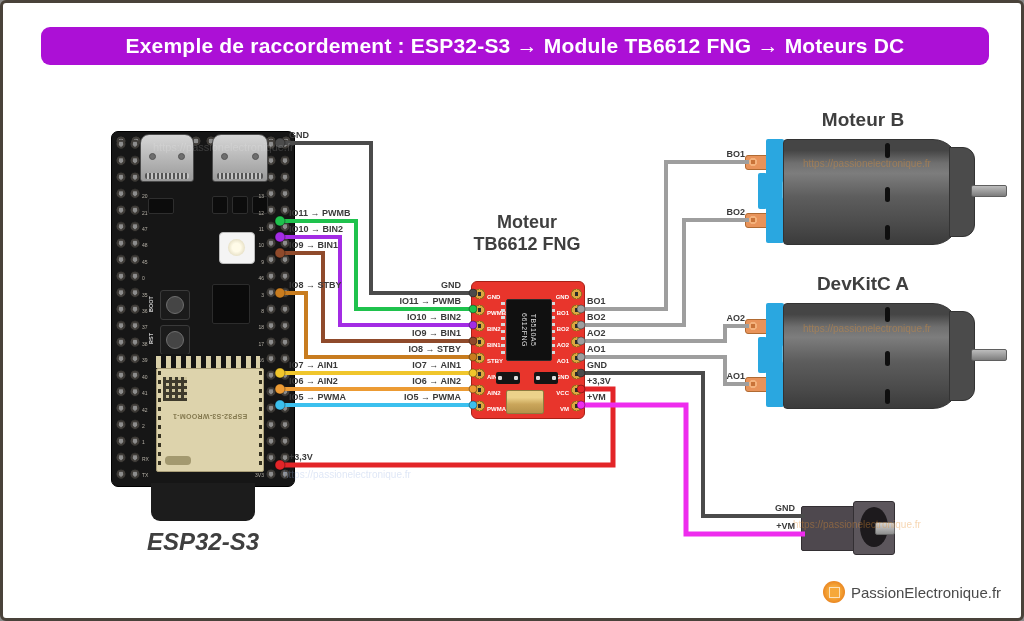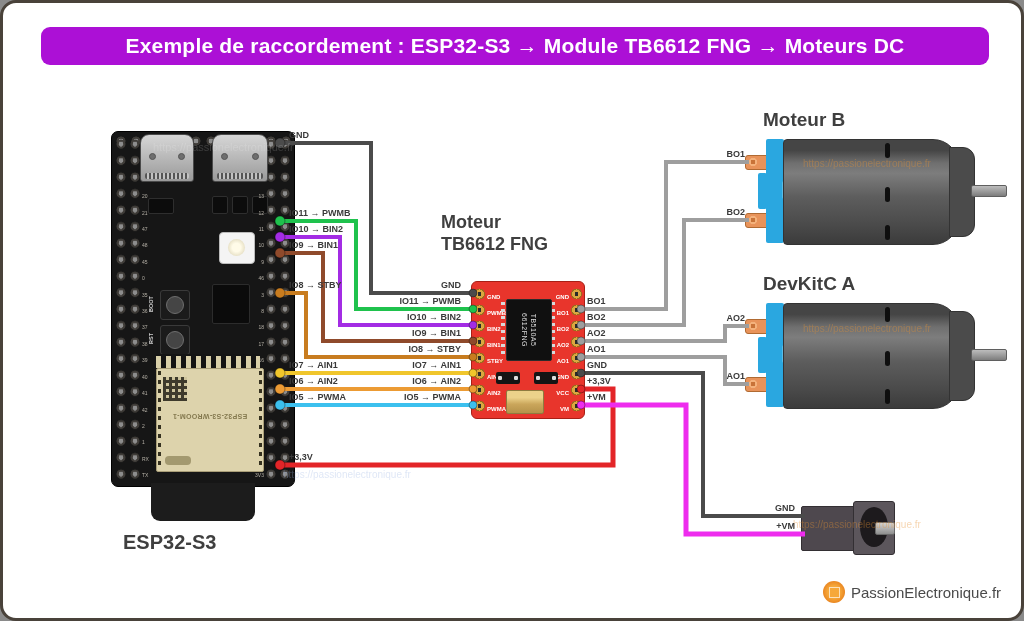--- a/index.html
+++ b/index.html
@@ -1,25 +1,25 @@
 <!DOCTYPE html>
 <html><head>
 <meta charset="utf-8">
 <style>
   html,body{margin:0;padding:0;background:#8a8a8a;}
   #frame{position:relative;width:1024px;height:621px;background:#ffffff;
-         border:3px solid #49423a;border-radius:16px;box-sizing:border-box;
+         border:3px solid #49423a;border-radius:6px;box-sizing:border-box;
          overflow:hidden;font-family:"Liberation Sans","DejaVu Sans",sans-serif;}
   .abs{position:absolute;}
   
   #banner{left:38px;top:24px;width:948px;height:38px;background:#ac10d6;border-radius:9px;
           display:flex;align-items:center;justify-content:center;z-index:6;}
   #banner span{color:#fff;font-weight:bold;font-size:21px;letter-spacing:.2px;}
   
-  .cap{font-weight:bold;color:#3f3f3f;text-align:left;z-index:6;}
+  .cap{font-weight:bold;color:#3f3f3f;text-align:center;z-index:6;}
   #esp-caption-top{left:130px;top:98px;width:160px;font-style:italic;font-weight:normal;
                    font-size:16px;color:#5a5a5a;text-align:center;z-index:6;}
   
   .lbl{position:absolute;font-weight:bold;font-size:9px;line-height:11px;color:#3a3a3a;z-index:7;white-space:nowrap;}
   .lbl.r{text-align:right;}
   
   #esp-board{left:108px;top:128px;width:182px;height:354px;background:#161616;
              border:1px solid #000;border-radius:7px;z-index:2;}
   .holecol{position:absolute;top:4px;width:12px;height:346px;
     background-image:radial-gradient(circle at 6px 8px,#8d8d8d 0 2.2px,#3f3c38 2.6px 4.2px,rgba(0,0,0,0) 4.8px);
@@ -121,21 +121,21 @@
 </style>
 </head>
 <body>
 
 <div id="frame">
 
   <div id="banner" class="abs">
     <span>Exemple de raccordement : ESP32-S3 → Module TB6612 FNG → Moteurs DC</span>
   </div>
 
-  <div class="abs cap" style="left:120px;top:527px;width:160px;font-size:20px;line-height:24px;">
+  <div class="abs cap" style="left:120px;top:527px;width:160px;font-size:24px;line-height:24px;font-style:italic;">
     <div>ESP32-S3</div>
   </div>
   <div class="abs cap" style="left:438px;top:208px;width:172px;font-size:18px;line-height:22px;">
     <div>Moteur</div>
     <div>TB6612 FNG</div>
   </div>
   <div class="abs cap" style="left:760px;top:106px;width:200px;font-size:19px;">Moteur B</div>
   <div class="abs cap" style="left:760px;top:270px;width:200px;font-size:19px;">DevKitC A</div>
 
   <div id="esp-board" class="abs">

